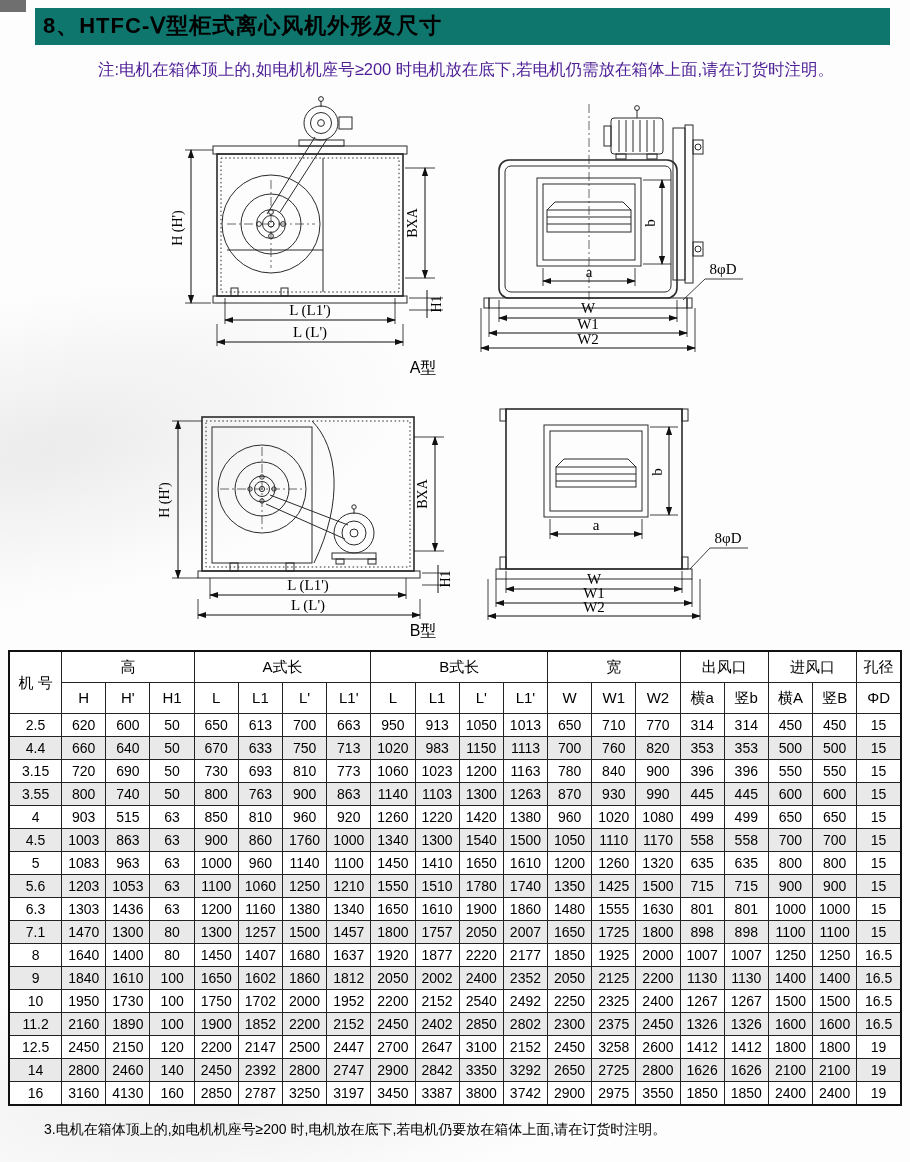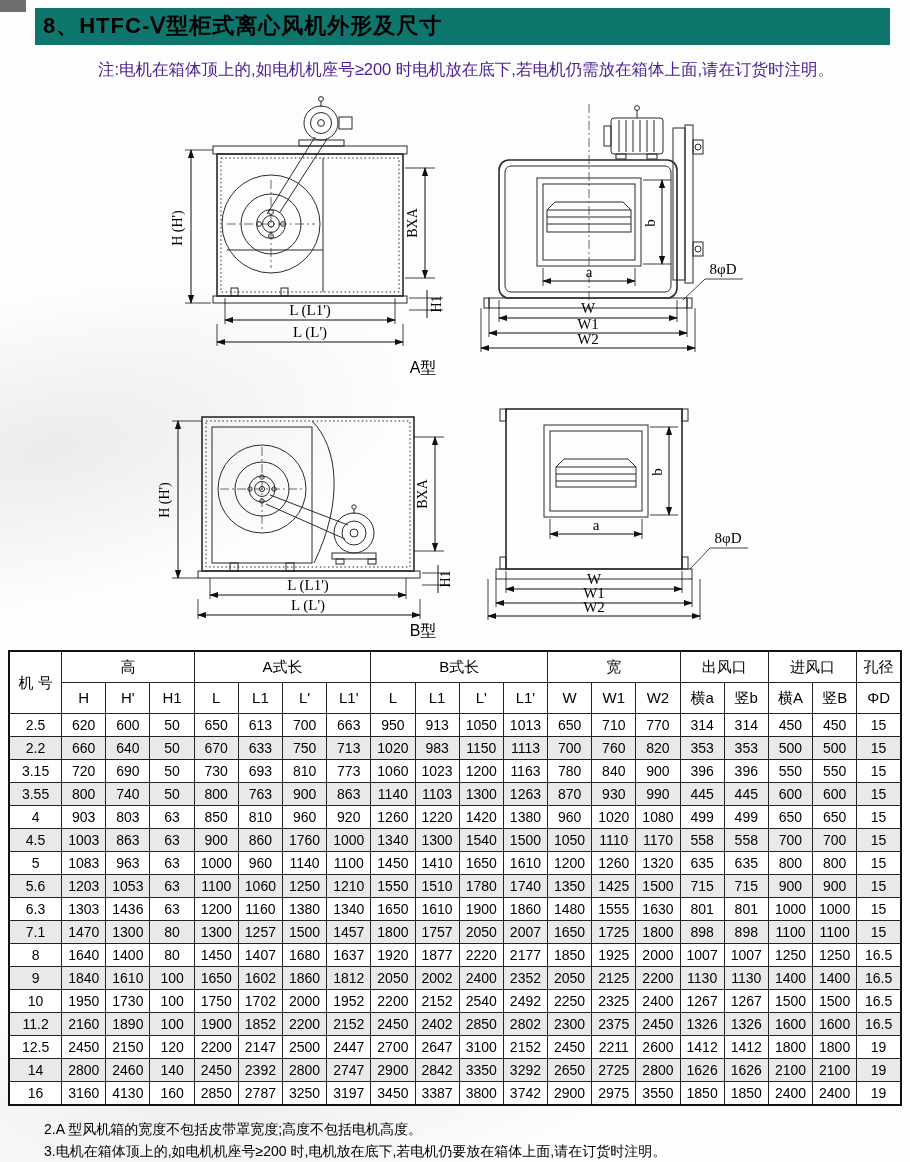--- a/index.html
+++ b/index.html
@@ -429,21 +429,21 @@
             <td>650</td>
             <td>710</td>
             <td>770</td>
             <td>314</td>
             <td>314</td>
             <td>450</td>
             <td>450</td>
             <td>15</td>
           </tr>
           <tr>
-            <td>2.2</td>
+            <td>4.4</td>
             <td>660</td>
             <td>640</td>
             <td>50</td>
             <td>670</td>
             <td>633</td>
             <td>750</td>
             <td>713</td>
             <td>1020</td>
             <td>983</td>
             <td>1150</td>
@@ -497,21 +497,21 @@
             <td>990</td>
             <td>445</td>
             <td>445</td>
             <td>600</td>
             <td>600</td>
             <td>15</td>
           </tr>
           <tr>
             <td>4</td>
             <td>903</td>
-            <td>803</td>
+            <td>515</td>
             <td>63</td>
             <td>850</td>
             <td>810</td>
             <td>960</td>
             <td>920</td>
             <td>1260</td>
             <td>1220</td>
             <td>1420</td>
             <td>1380</td>
             <td>960</td>
@@ -728,21 +728,21 @@
             <td>120</td>
             <td>2200</td>
             <td>2147</td>
             <td>2500</td>
             <td>2447</td>
             <td>2700</td>
             <td>2647</td>
             <td>3100</td>
             <td>2152</td>
             <td>2450</td>
-            <td>2211</td>
+            <td>3258</td>
             <td>2600</td>
             <td>1412</td>
             <td>1412</td>
             <td>1800</td>
             <td>1800</td>
             <td>19</td>
           </tr>
           <tr>
             <td>14</td>
             <td>2800</td>
@@ -784,17 +784,16 @@
             <td>1850</td>
             <td>1850</td>
             <td>2400</td>
             <td>2400</td>
             <td>19</td>
           </tr>
         </tbody>
     </table>
 
     <div class="footnotes">
-      <div class="cont">2.A 型风机箱的宽度不包括皮带罩宽度;高度不包括电机高度。</div>
       <div class="cont">3.电机在箱体顶上的,如电机机座号≥200 时,电机放在底下,若电机仍要放在箱体上面,请在订货时注明。</div>
     </div>
   </div>
 </div>
 
 </body></html>

